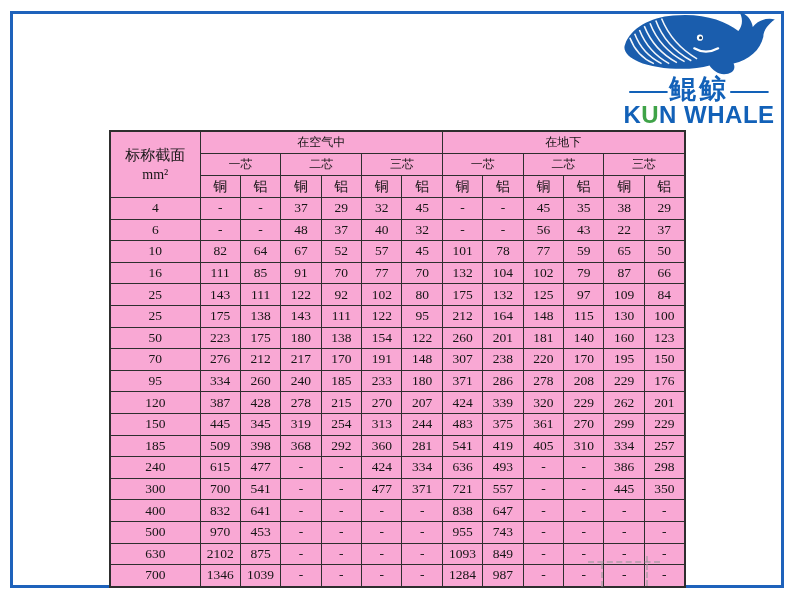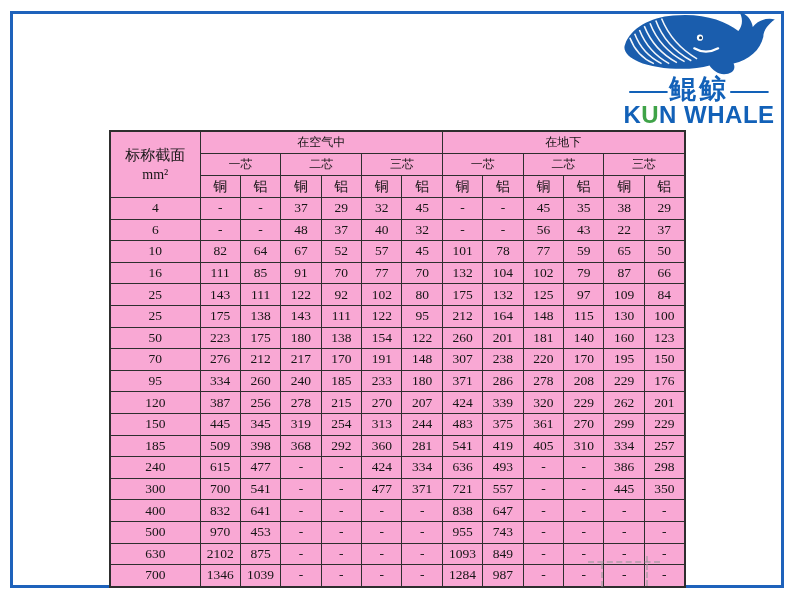--- a/index.html
+++ b/index.html
@@ -336,21 +336,21 @@
           <td>371</td>
           <td>286</td>
           <td>278</td>
           <td>208</td>
           <td>229</td>
           <td>176</td>
         </tr>
         <tr>
           <td class="size-cell">120</td>
           <td>387</td>
-          <td>256</td>
+          <td>428</td>
           <td>278</td>
           <td>215</td>
           <td>270</td>
           <td>207</td>
           <td>424</td>
           <td>339</td>
           <td>320</td>
           <td>229</td>
           <td>262</td>
           <td>201</td>

